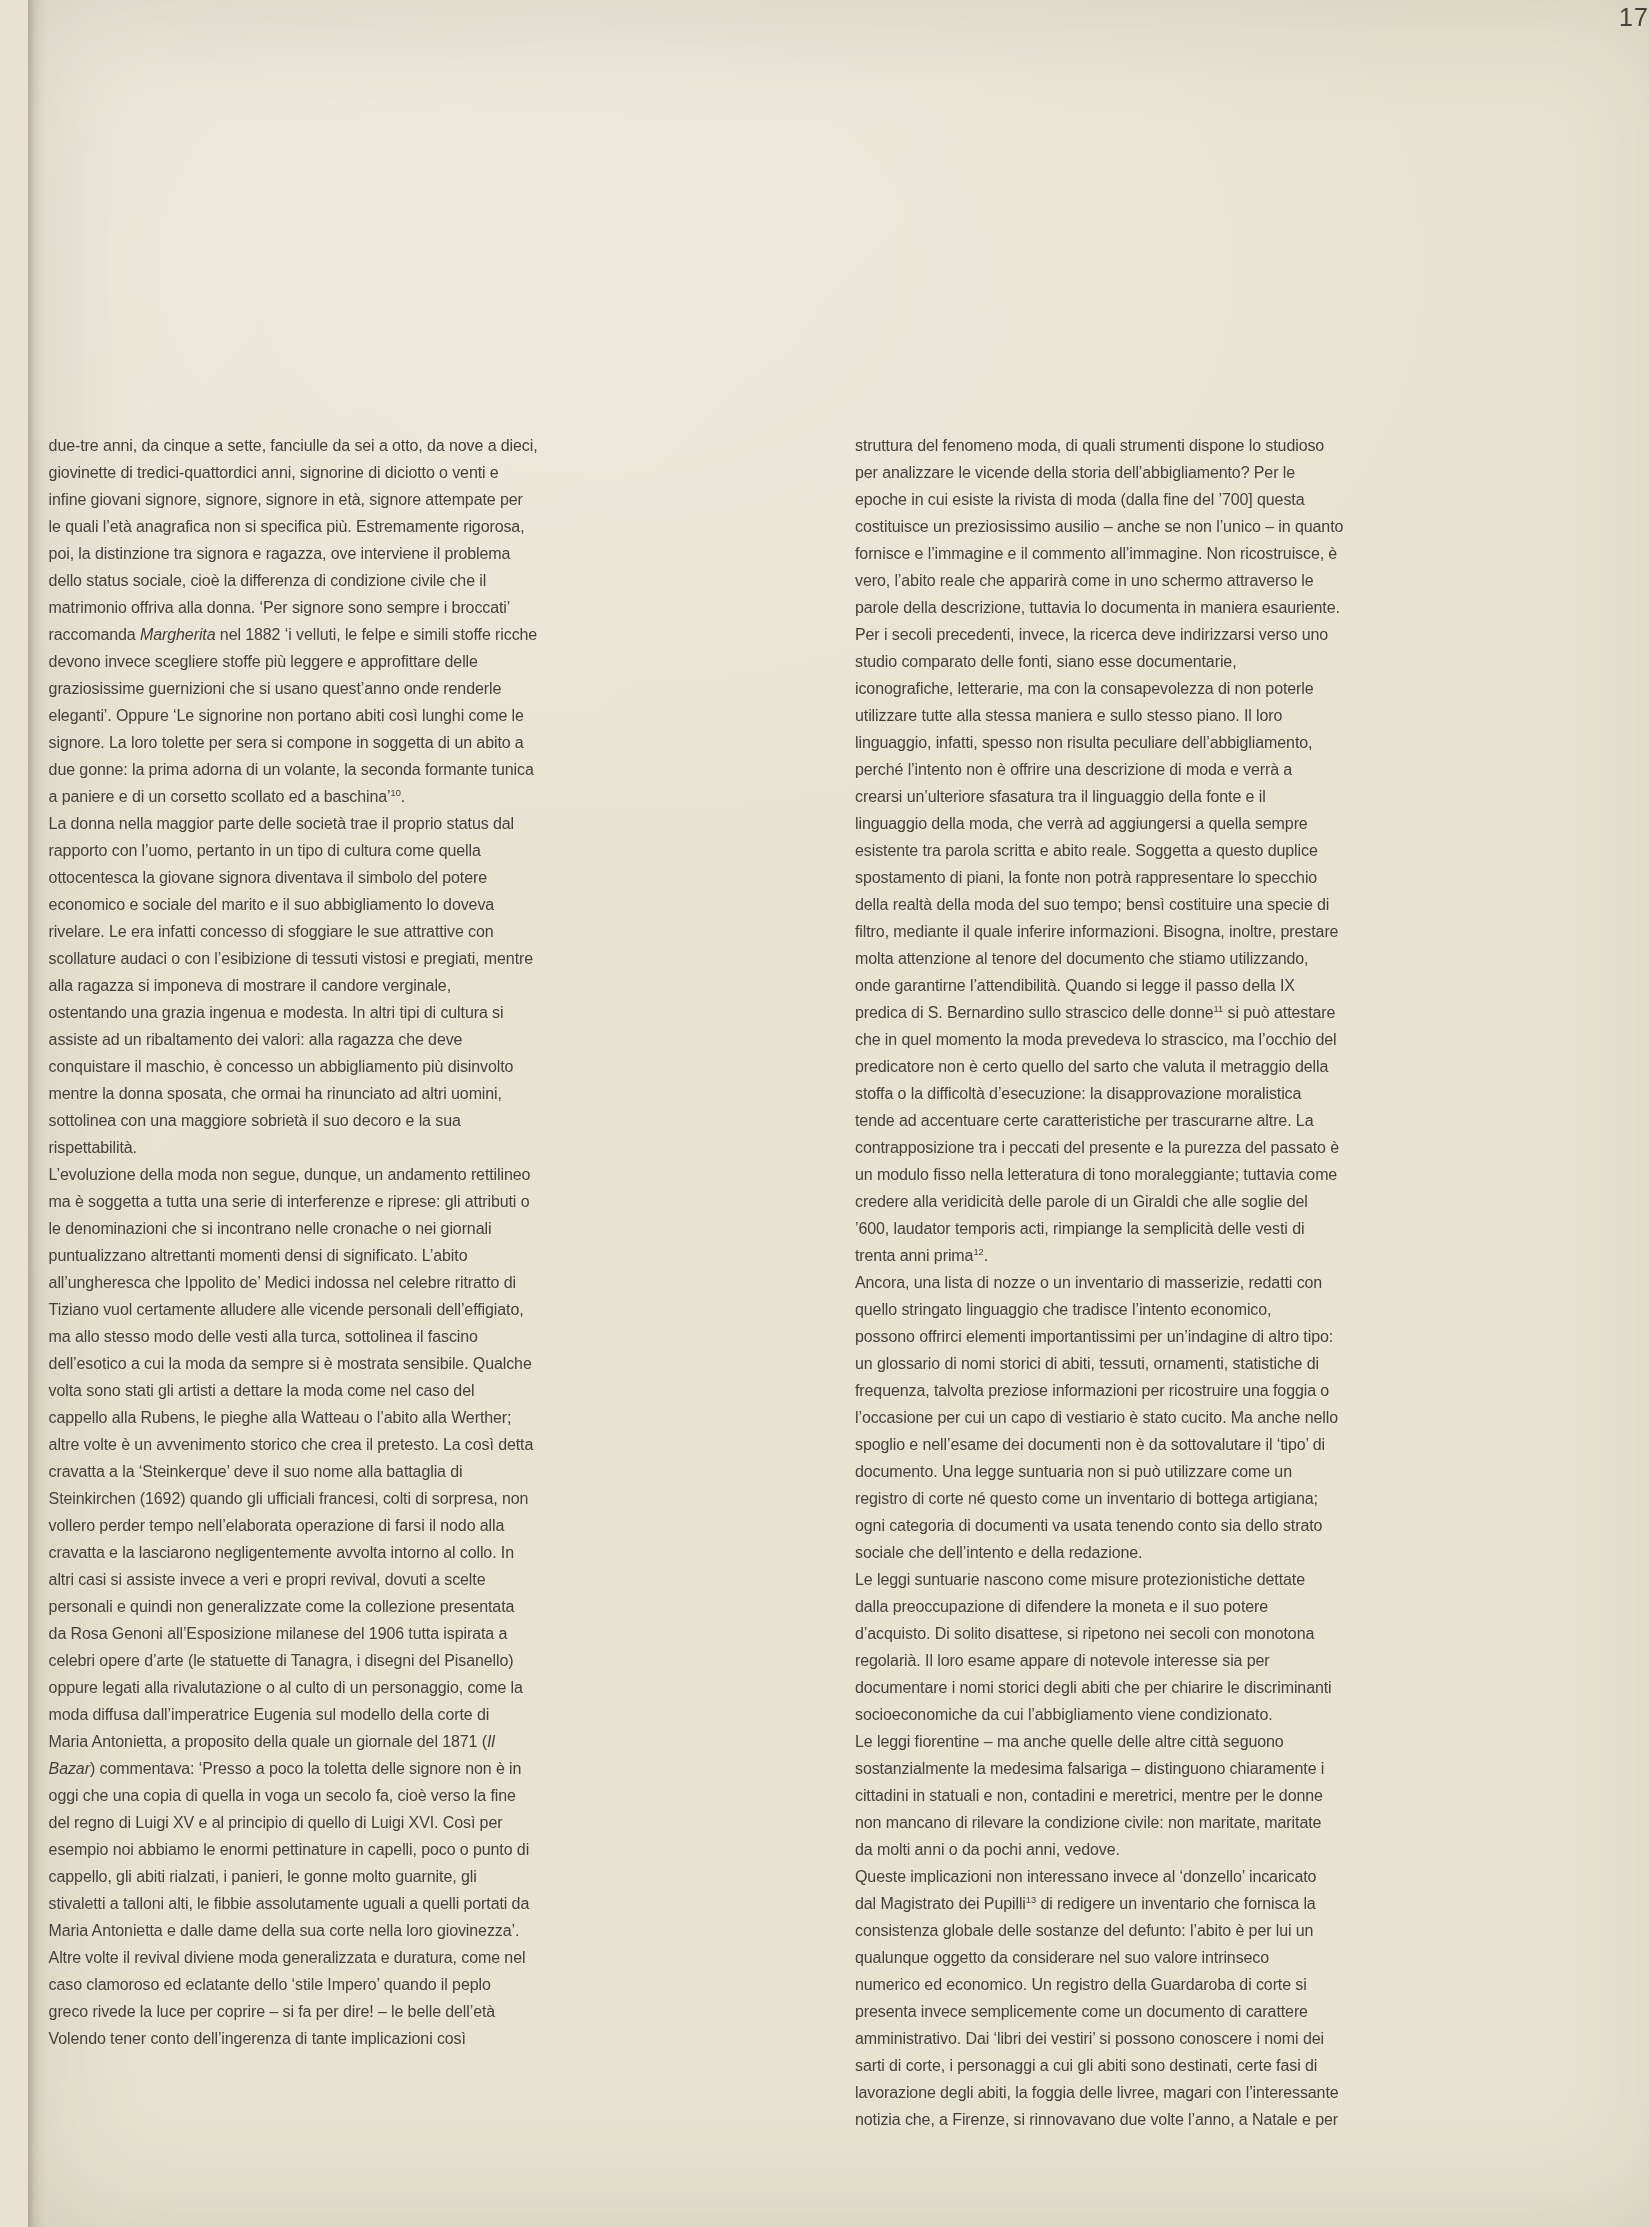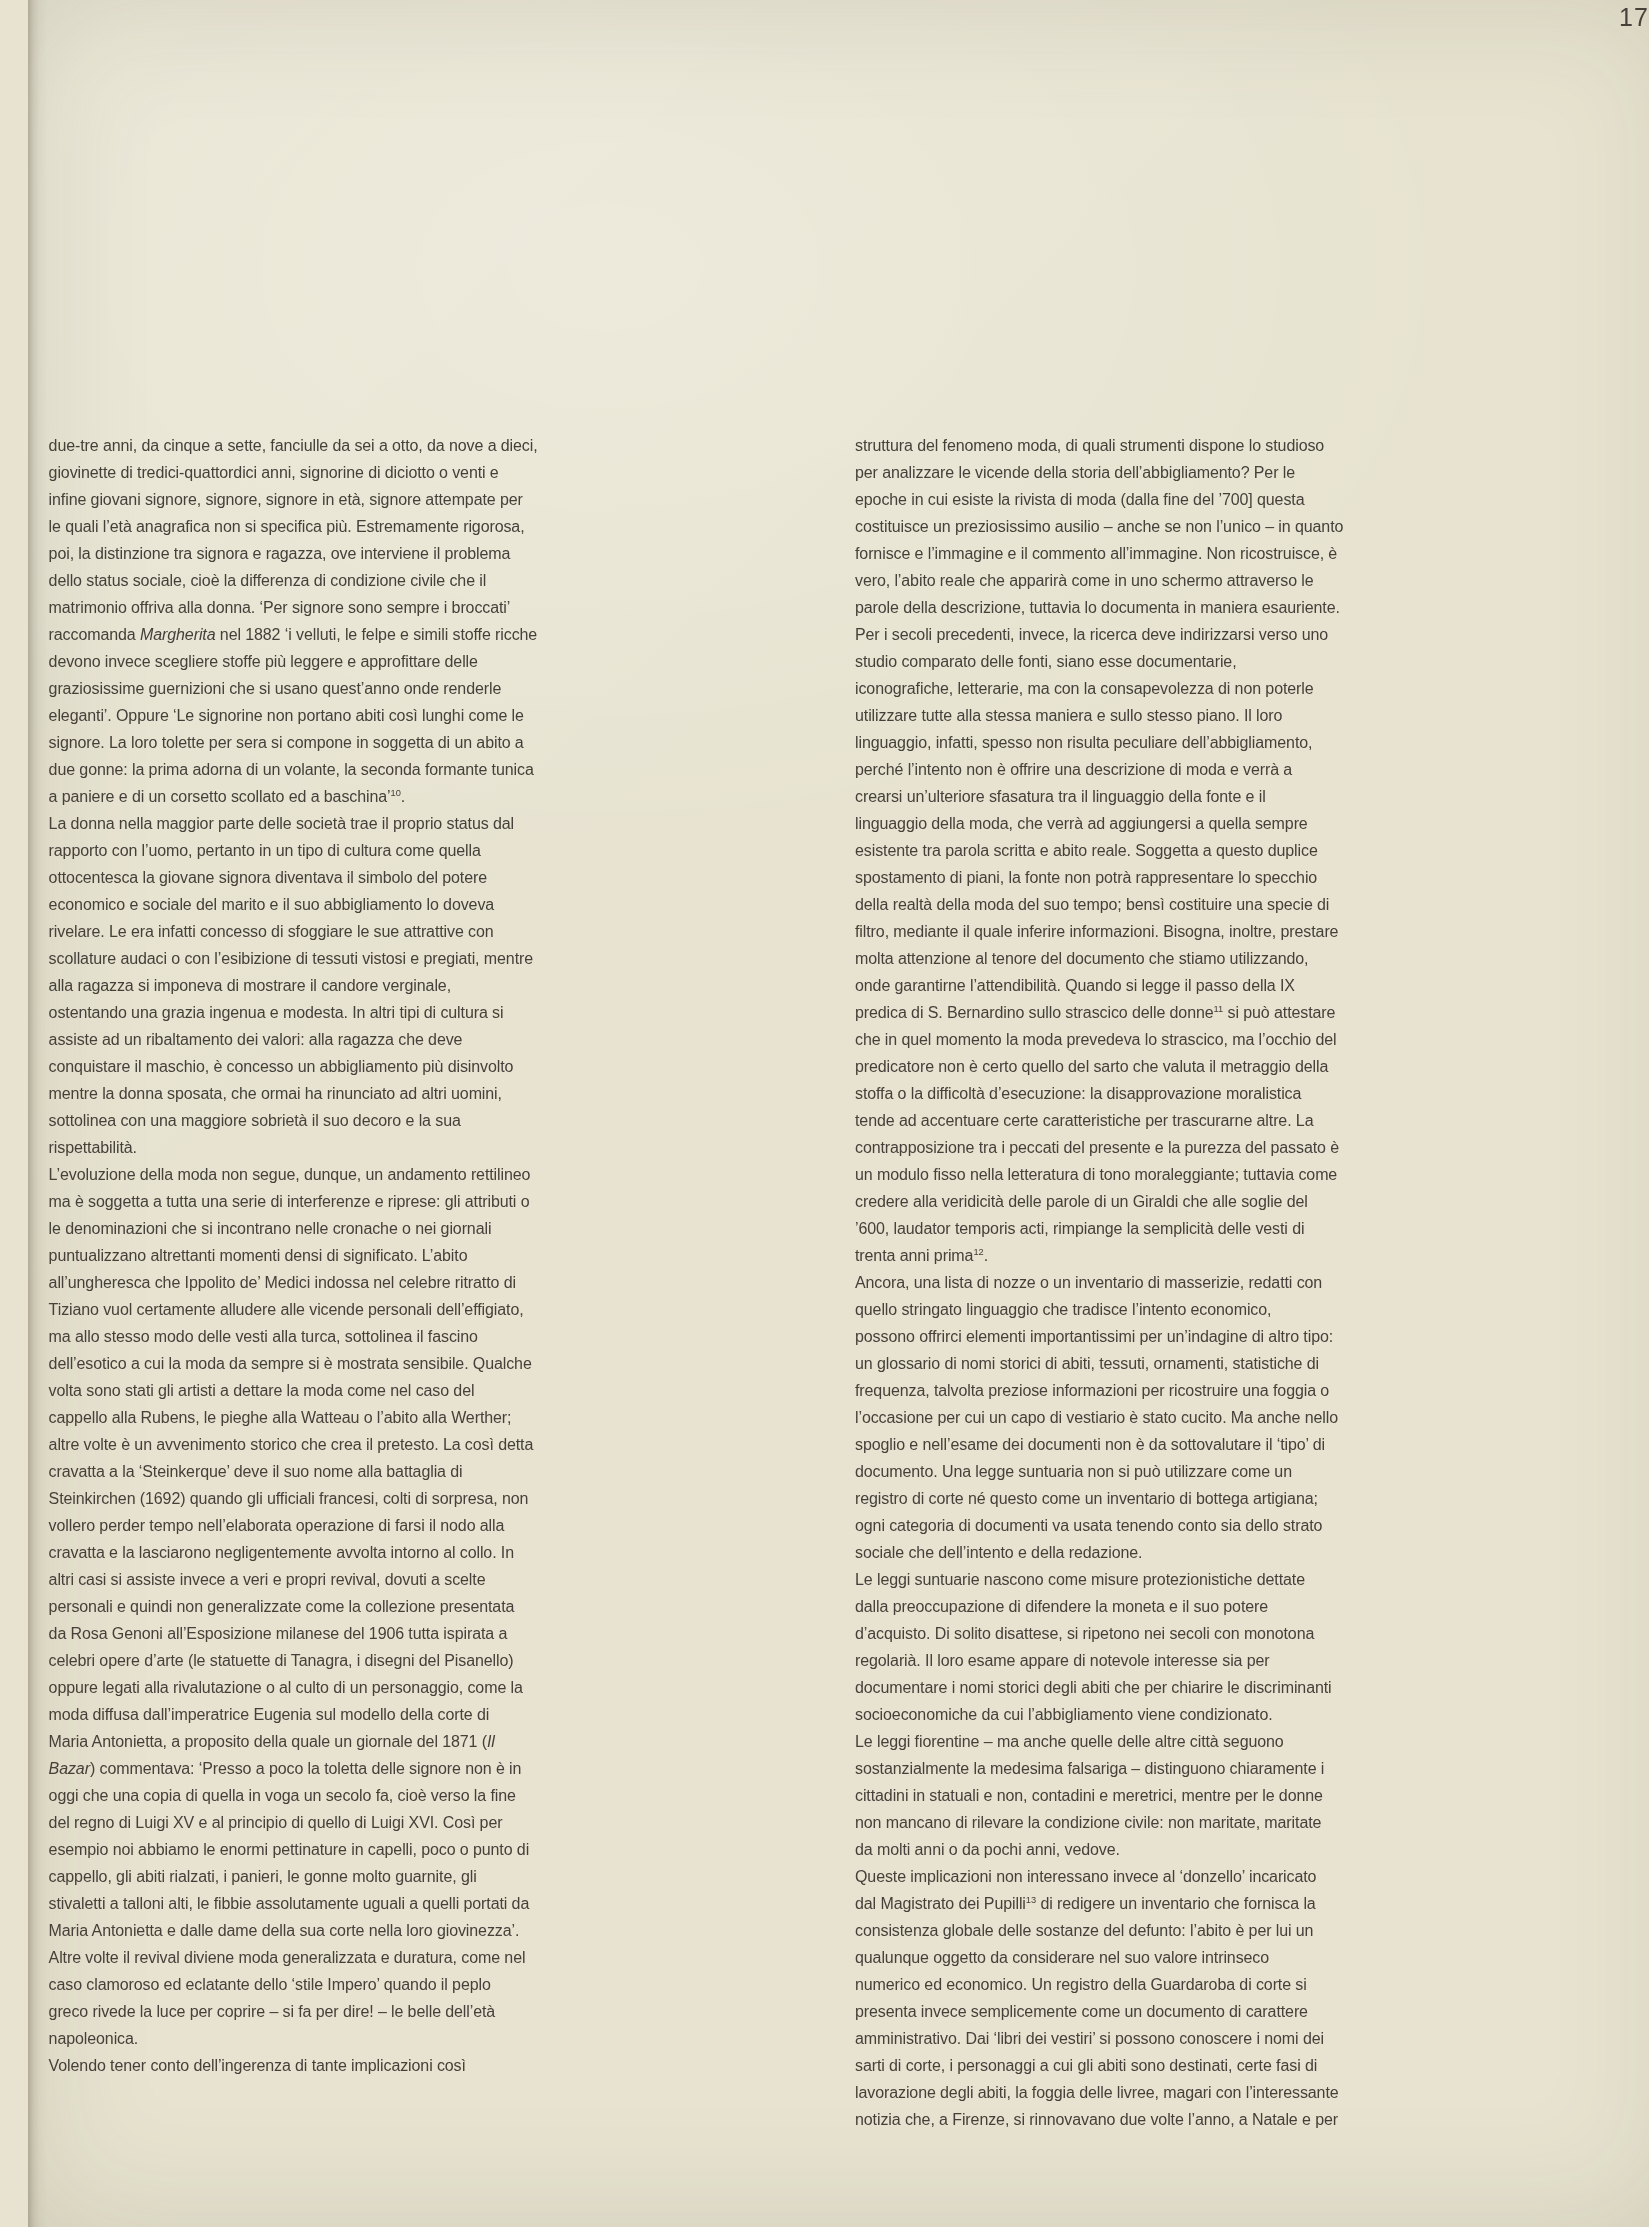--- a/index.html
+++ b/index.html
@@ -131,21 +131,20 @@
       <div class="line"><em>Bazar</em>) commentava: ‘Presso a poco la toletta delle signore non è in</div>
       <div class="line">oggi che una copia di quella in voga un secolo fa, cioè verso la fine</div>
       <div class="line">del regno di Luigi XV e al principio di quello di Luigi XVI. Così per</div>
       <div class="line">esempio noi abbiamo le enormi pettinature in capelli, poco o punto di</div>
       <div class="line">cappello, gli abiti rialzati, i panieri, le gonne molto guarnite, gli</div>
       <div class="line">stivaletti a talloni alti, le fibbie assolutamente uguali a quelli portati da</div>
       <div class="line">Maria Antonietta e dalle dame della sua corte nella loro giovinezza’.</div>
       <div class="line">Altre volte il revival diviene moda generalizzata e duratura, come nel</div>
       <div class="line">caso clamoroso ed eclatante dello ‘stile Impero’ quando il peplo</div>
       <div class="line">greco rivede la luce per coprire – si fa per dire! – le belle dell’età</div>
-      <div class="line">napoleonica.</div>
       <div class="line">Volendo tener conto dell’ingerenza di tante implicazioni così</div>
     </div>
   <div class="column column-right" id="col-right">
       <div class="line">struttura del fenomeno moda, di quali strumenti dispone lo studioso</div>
       <div class="line">per analizzare le vicende della storia dell’abbigliamento? Per le</div>
       <div class="line">epoche in cui esiste la rivista di moda (dalla fine del ’700] questa</div>
       <div class="line">costituisce un preziosissimo ausilio – anche se non l’unico – in quanto</div>
       <div class="line">fornisce e l’immagine e il commento all’immagine. Non ricostruisce, è</div>
       <div class="line">vero, l’abito reale che apparirà come in uno schermo attraverso le</div>
       <div class="line">parole della descrizione, tuttavia lo documenta in maniera esauriente.</div>

